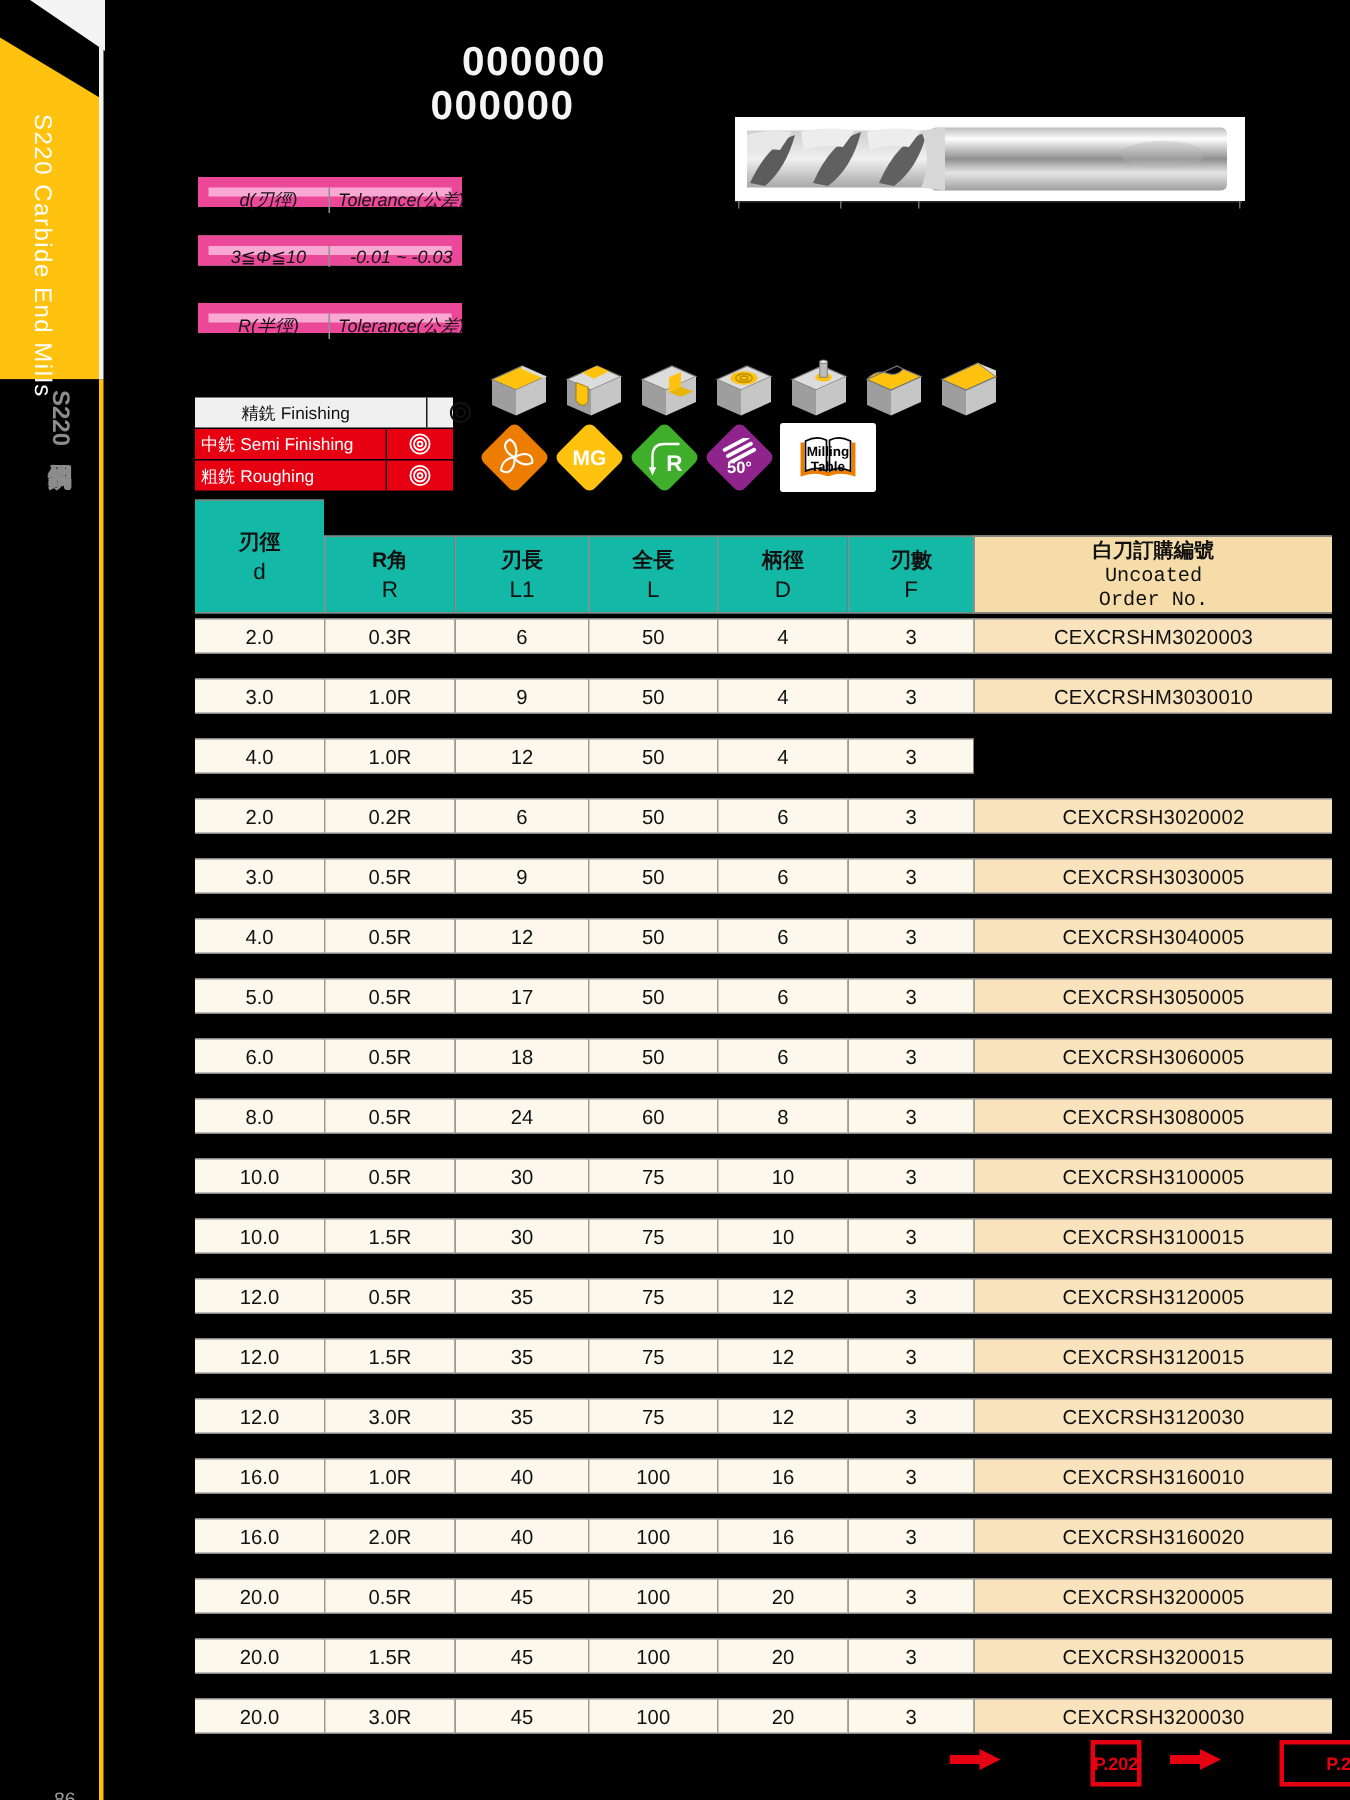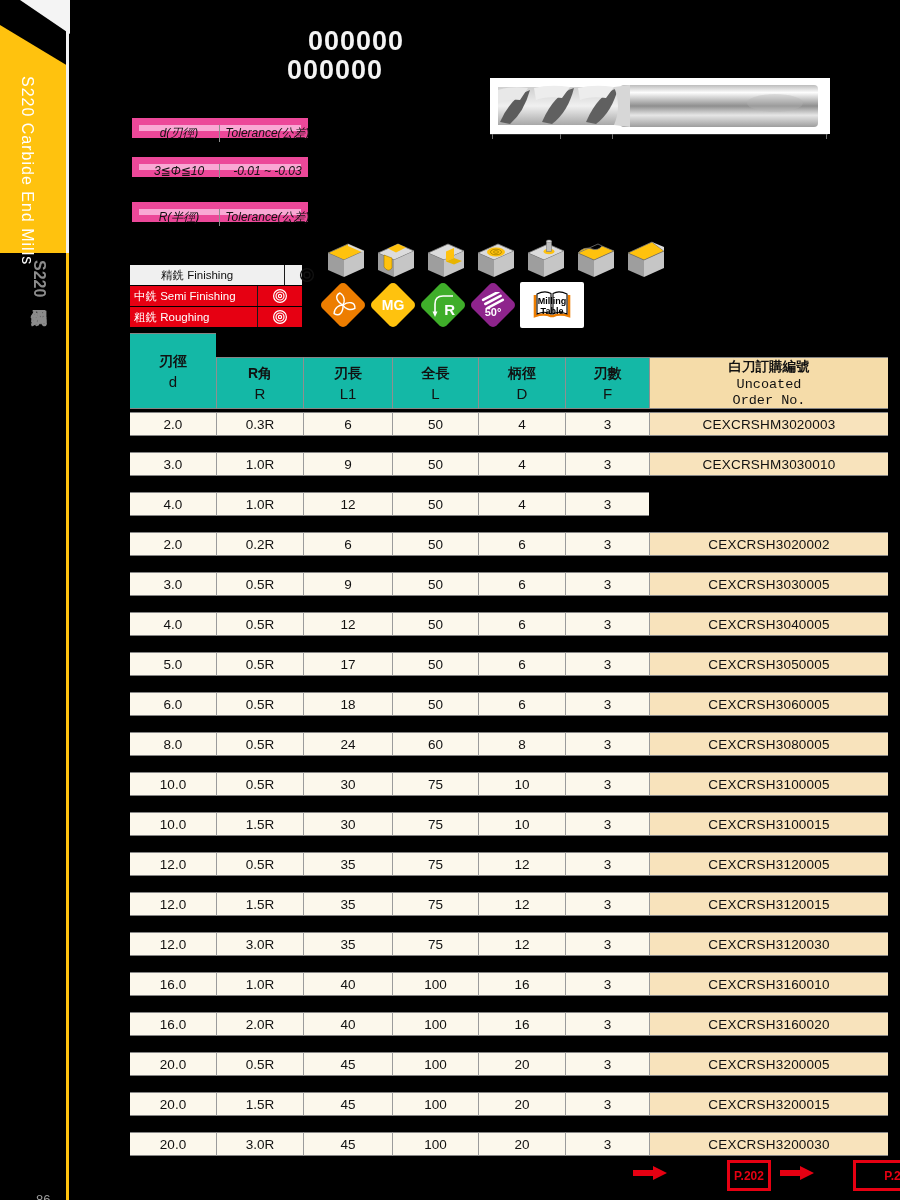--- a/index.html
+++ b/index.html
@@ -482,21 +482,21 @@
     <span class="tc">100</span>
     <span class="tc">20</span>
     <span class="tc">3</span>
     <span class="tc order">CEXCRSH3200030</span>
   </div>
   </div>
 
 <svg class="abs ref-arrow" style="left:633px;" viewBox="0 0 34 14">
   <polygon points="0,4 20,4 20,0 34,7 20,14 20,10 0,10" fill="#E60012"></polygon>
 </svg>
-<div class="abs ref-box" style="left:727px;width:44px;">
+<div class="abs ref-box" style="left:727px;width:34px;">
   <span>P.202</span>
 </div>
 <svg class="abs ref-arrow" style="left:780px;" viewBox="0 0 34 14">
   <polygon points="0,4 20,4 20,0 34,7 20,14 20,10 0,10" fill="#E60012"></polygon>
 </svg>
 <div class="abs ref-box" style="left:853px;width:64px;justify-content:flex-end;">
   <span>P.243</span>
 </div>
 
 </body></html>

